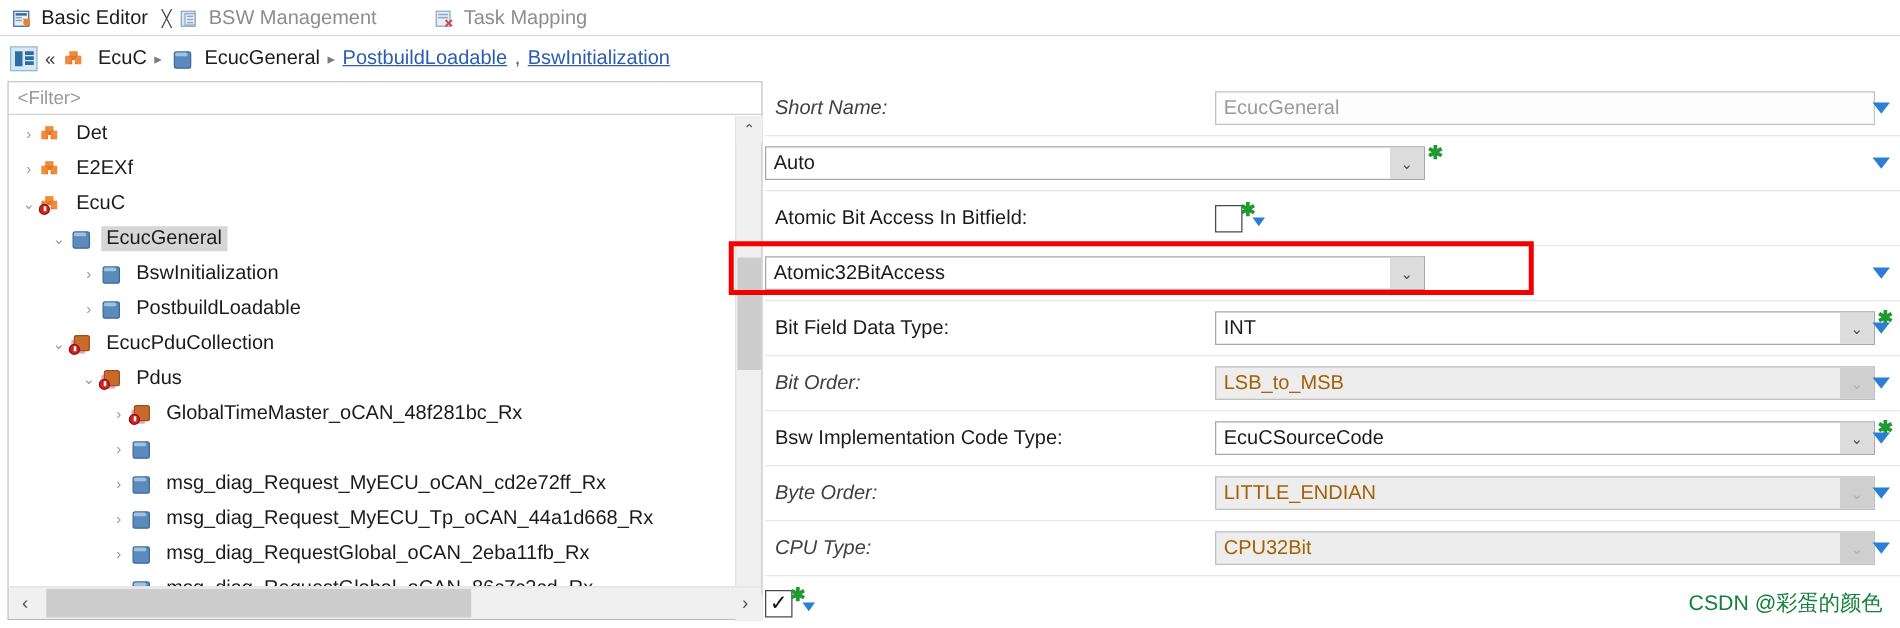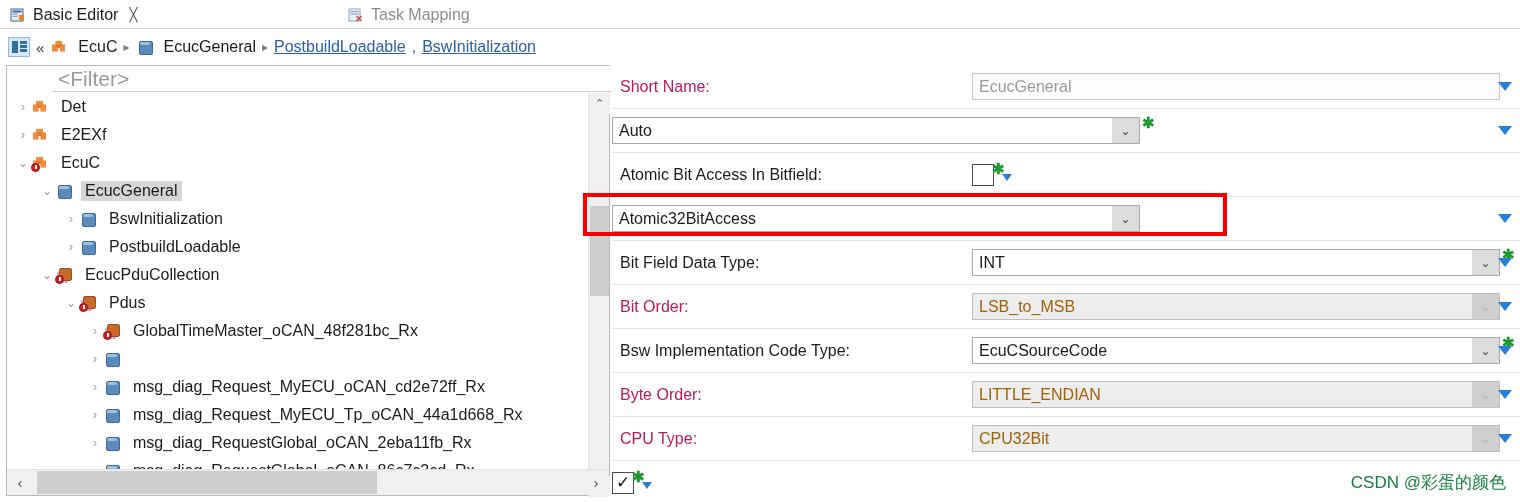--- a/index.html
+++ b/index.html
@@ -79,23 +79,22 @@
     width: 604px; height: 431px;
     border: 1px solid #b9b9b9;
     background: #ffffff;
   }
   .filterbar {
     position: absolute; left: 0; top: 0;
     width: 602px; height: 26px;
     border-bottom: 1px solid #cfcfcf;
     display: flex; align-items: center;
     padding-left: 7px;
-    font-size: 21px; color: #9a9a9a;
-    background: #ffffff;
-    margin-left: 44px;
+    font-size: 15px; color: #9a9a9a;
+    background: #ffffff;
   }
   .treebody {
     position: absolute; left: 0; top: 27px;
     width: 580px; height: 377px;
     overflow: hidden;
     background: #ffffff;
   }
   .trow {
     height: 28px;
     display: flex; align-items: center;
@@ -203,21 +202,21 @@
     position: relative;
     height: 44px;
     border-bottom: 1px solid #e6e6e6;
     display: flex; align-items: center;
   }
   .flabel {
     width: 360px; flex: none;
     padding-left: 8px;
     font-size: 16px; color: #1b1b1b;
   }
-  .frow.disabled .flabel { color: #be185d; }
+  .frow.disabled .flabel { color: #404040; font-style: italic; }
 
   .fctl { position: relative; flex: 1; height: 100%; display: flex; align-items: center; }
 
   .field {
     position: relative;
     width: 528px; height: 27px;
     border: 1px solid #a8a8a8;
     background: #ffffff;
     display: flex; align-items: center;
   }
@@ -294,20 +293,32 @@
           <rect x="2.5" y="6.5" width="5" height="1.2" fill="#7da4c6"></rect>
           <rect x="2.5" y="8.8" width="5" height="1.2" fill="#7da4c6"></rect>
           <path d="M8 8 l6 0 l0 6 l-6 -6z" fill="#ef7f22"></path>
           <circle cx="11" cy="11" r="2.4" fill="#ef7f22"></circle>
         </svg>
       </span>
       <span>Basic Editor</span>
       <span class="tab-close">╳</span>
     </div>
 
+    <div class="tab inactive" style="left:136px;">
+      <span class="tab-icon">
+        <svg width="16" height="16" viewBox="0 0 16 16">
+          <rect x="1" y="2" width="11" height="12" fill="#dbe6f0" stroke="#89a7c2" stroke-width="1"></rect>
+          <rect x="4" y="4" width="8" height="9" fill="#eef3f8" stroke="#89a7c2" stroke-width="1"></rect>
+          <rect x="5.5" y="5.5" width="5" height="1.2" fill="#89a7c2"></rect>
+          <rect x="5.5" y="8" width="5" height="1.2" fill="#89a7c2"></rect>
+          <rect x="5.5" y="10.5" width="5" height="1.2" fill="#89a7c2"></rect>
+        </svg>
+      </span>
+      <span>BSW Management</span>
+    </div>
 
     <div class="tab inactive" style="left:340px;">
       <span class="tab-icon">
         <svg width="16" height="16" viewBox="0 0 16 16">
           <rect x="1" y="2" width="11" height="12" fill="#e8eef5" stroke="#8ba8c4" stroke-width="1"></rect>
           <rect x="2.5" y="4" width="8" height="1.2" fill="#8ba8c4"></rect>
           <rect x="2.5" y="6.5" width="8" height="1.2" fill="#8ba8c4"></rect>
           <path d="M8.5 9 l5 5 M13.5 9 l-5 5" stroke="#cf4b4b" stroke-width="1.6"></path>
         </svg>
       </span>

